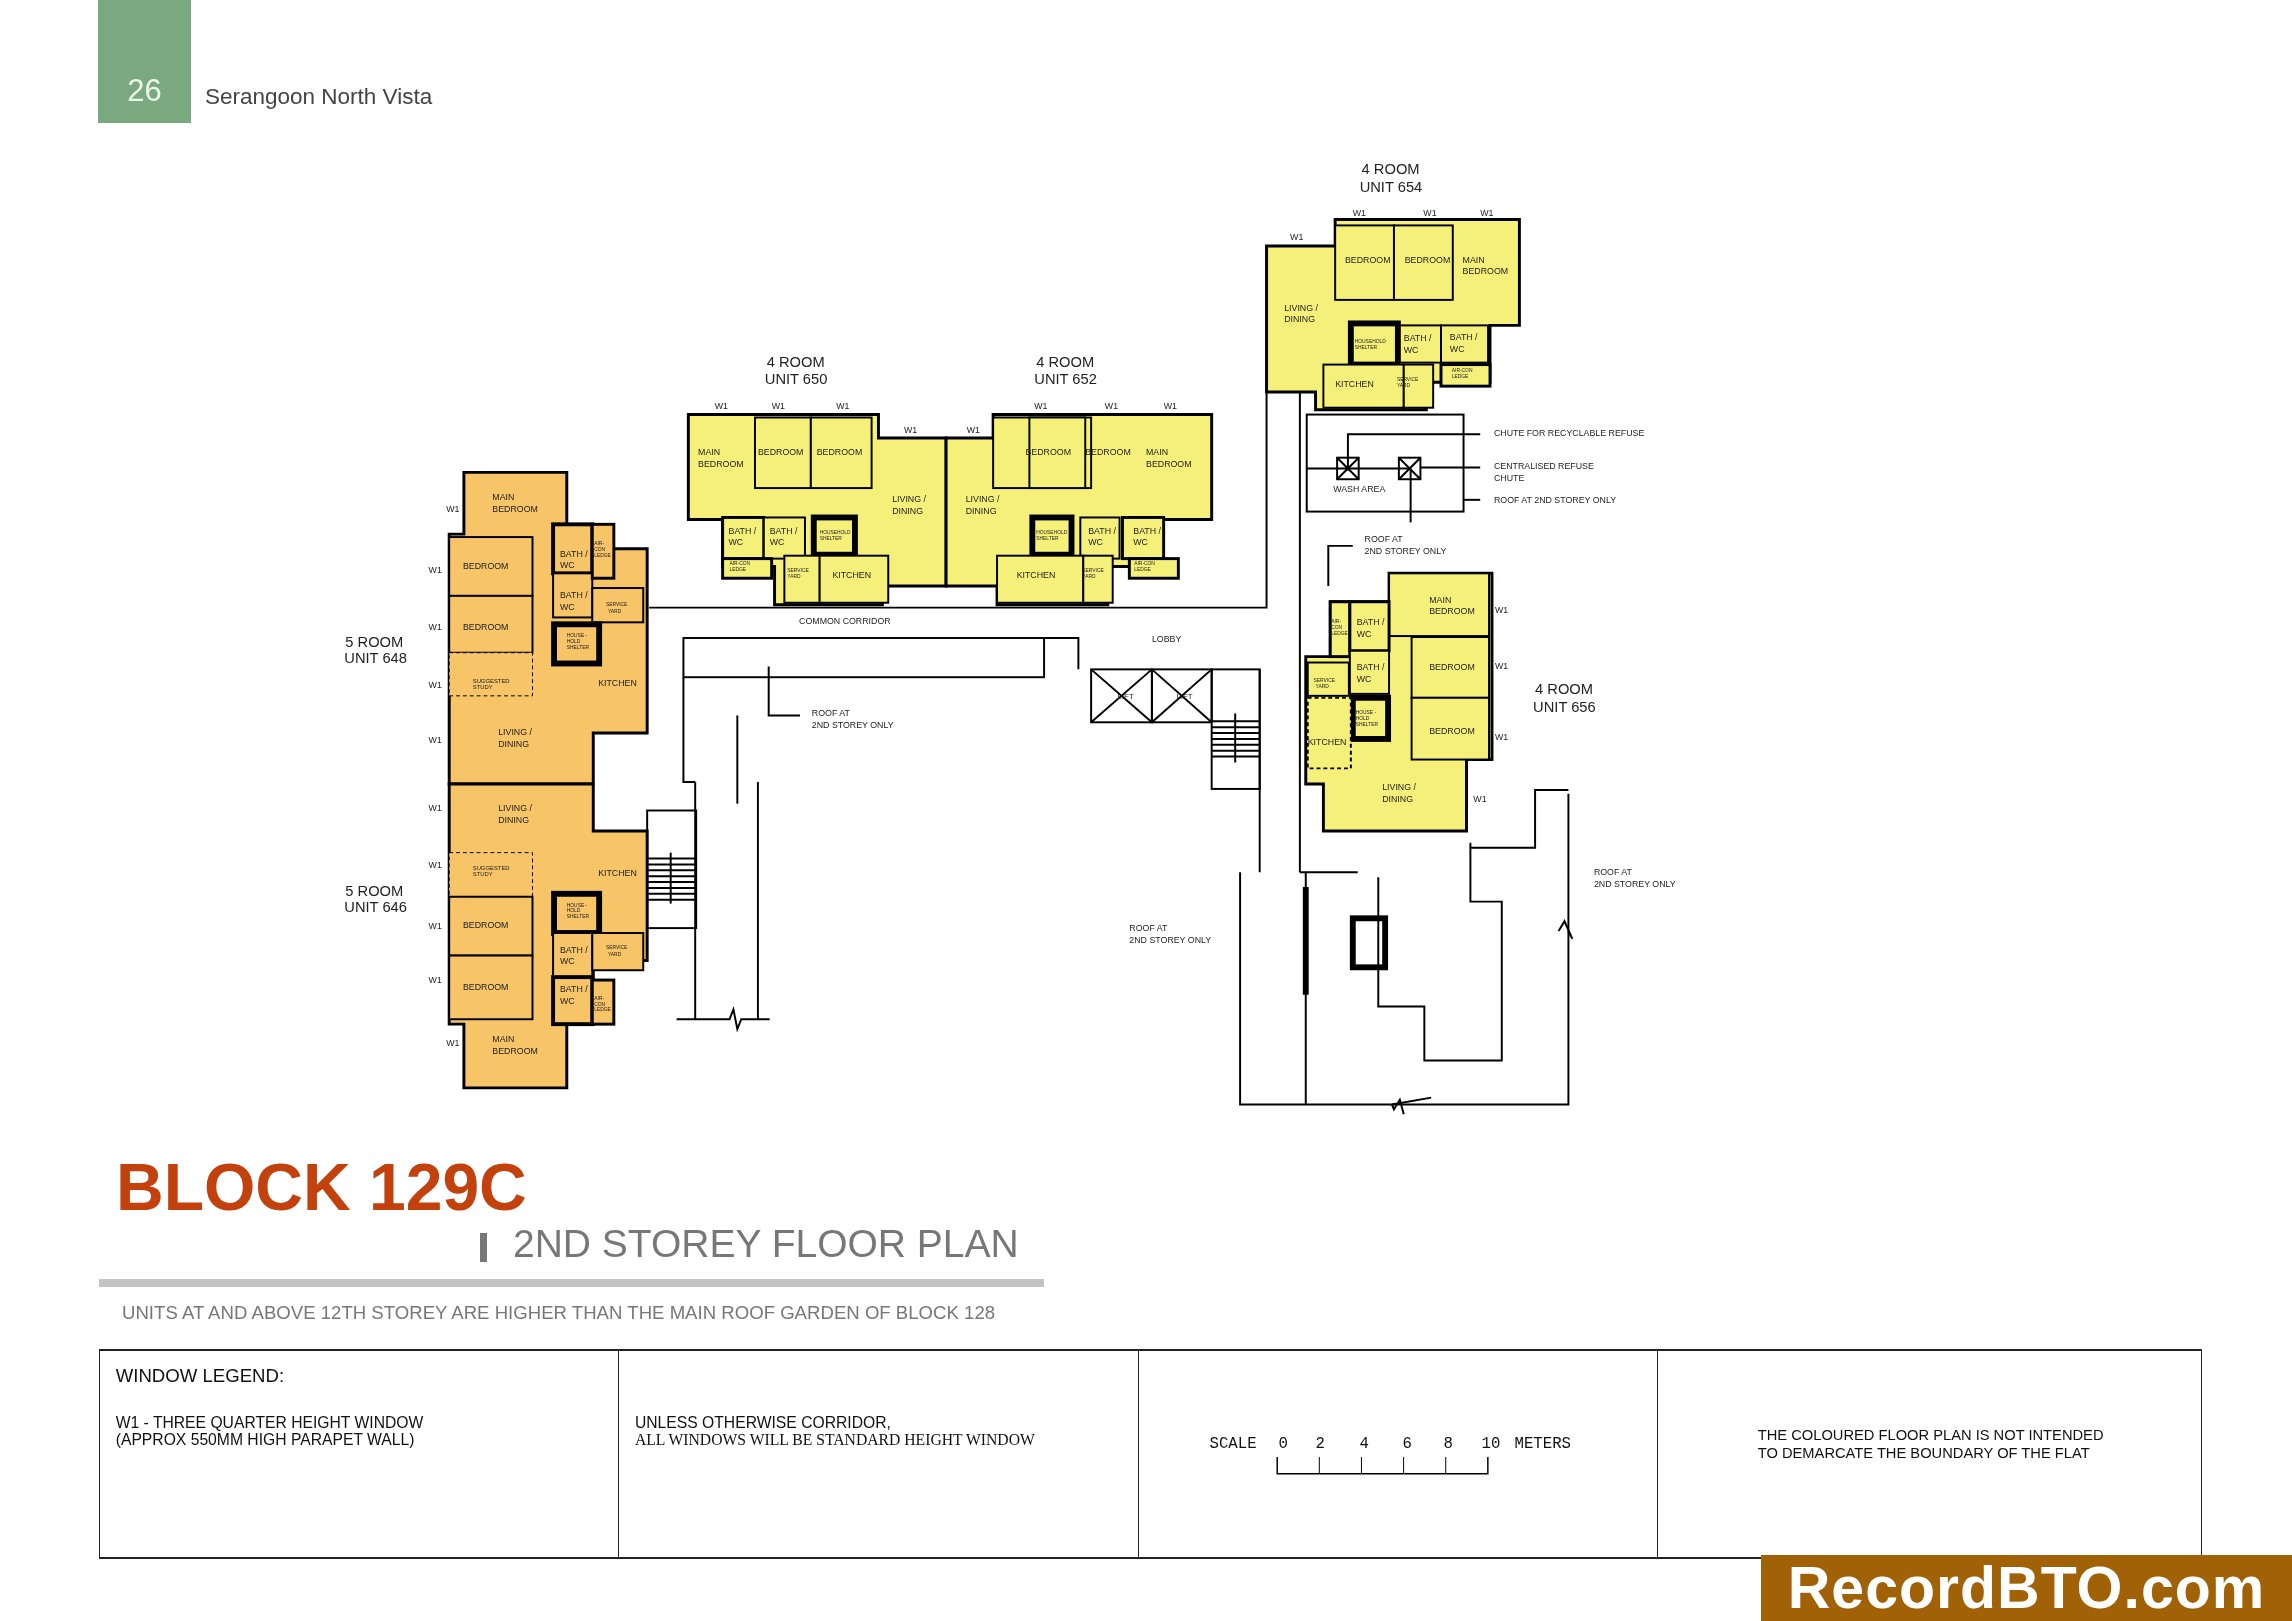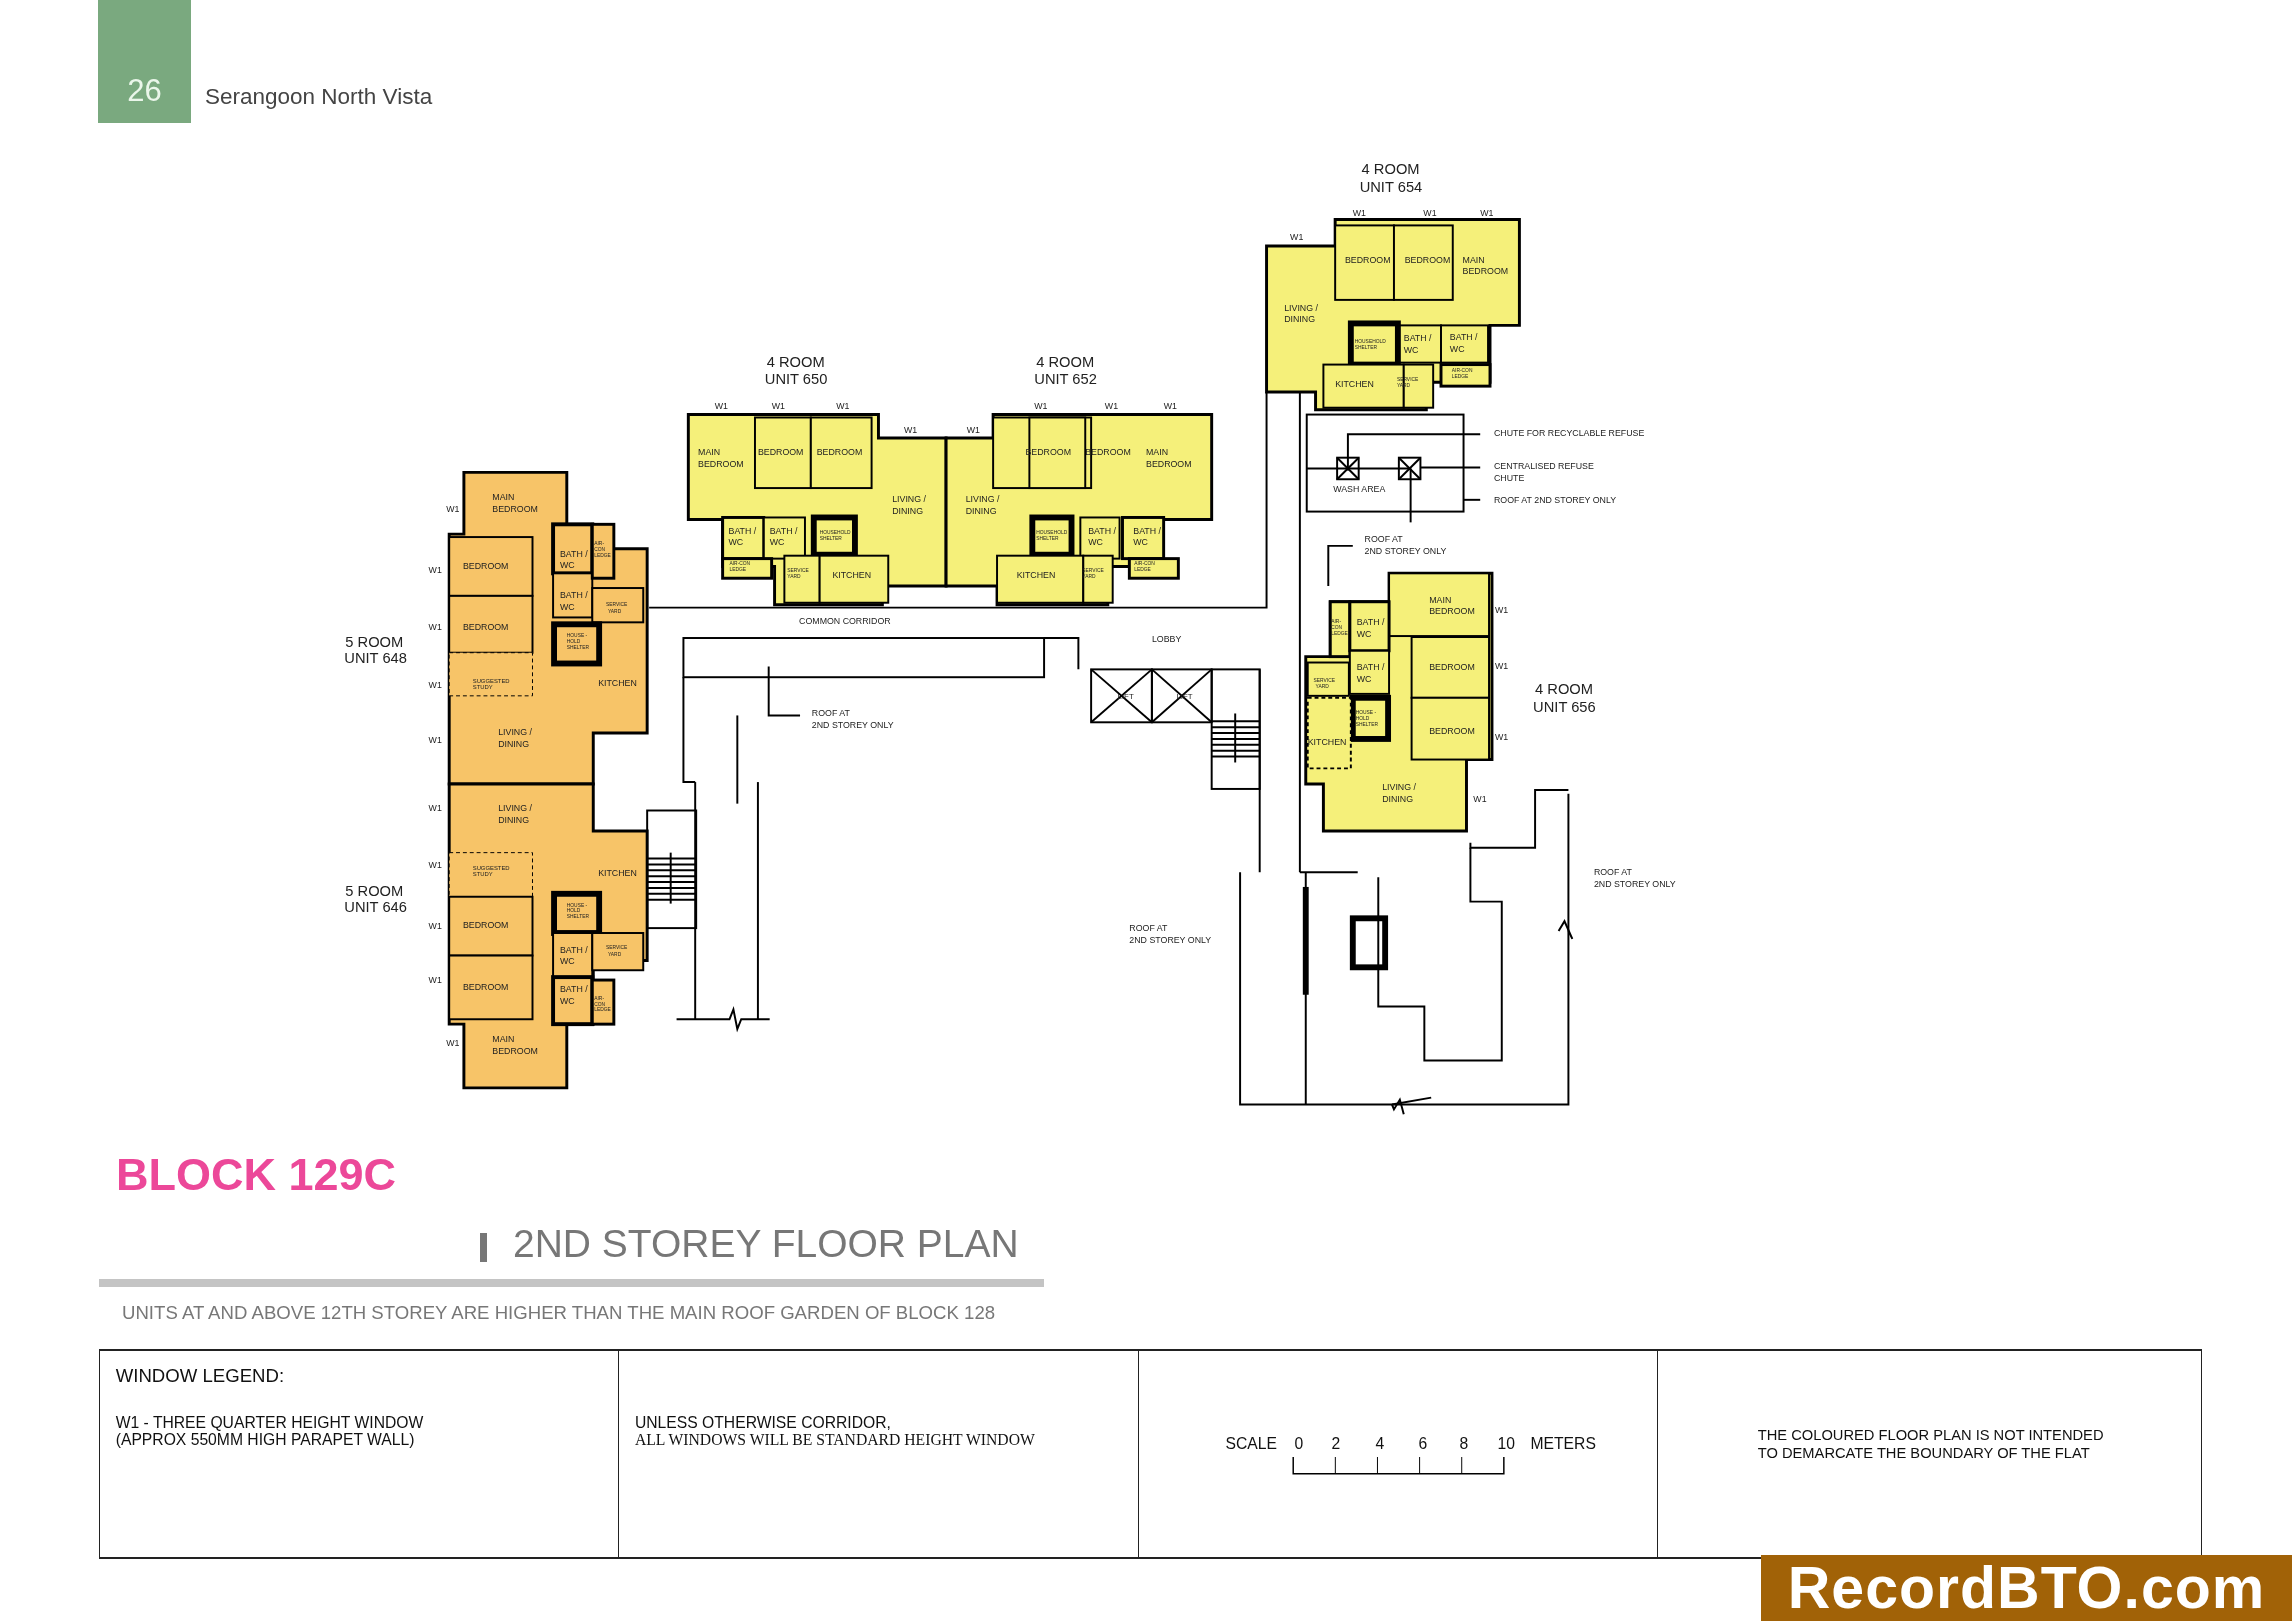--- a/index.html
+++ b/index.html
@@ -3,31 +3,31 @@
 <meta charset="utf-8">
 <style>
   html,body{margin:0;padding:0;background:#ffffff;}
   body{width:2293px;height:1621px;position:relative;overflow:hidden;font-family:"Liberation Sans",sans-serif;color:#222;}
   .abs{position:absolute;text-align:center;}
   .tab{left:98px;top:0;width:93px;height:123px;background:#7aa97f;}
   .pagenum{left:98px;top:73px;width:93px;text-align:center;font-size:31px;color:#eaf6ea;}
   .doc-title{left:205px;top:84px;font-size:22.5px;color:#444;}
   svg.plan{position:absolute;left:0;top:0;}
   .lbl{font-family:"Liberation Sans",sans-serif;fill:#222;}
-  .block-title{left:116px;top:1149px;font-size:45px;font-weight:bold;color:#ec4899;letter-spacing:0px;}
+  .block-title{left:116px;top:1149px;font-size:66px;font-weight:bold;color:#c2410c;letter-spacing:0px;}
   .block-sep{left:480px;top:1233px;width:6.9px;height:29px;background:#777;}
   .block-sub{left:513px;top:1222px;font-size:39px;color:#777;}
   .title-rule{left:99px;top:1279px;width:945px;height:7.8px;background:#c4c4c4;}
   .note{left:122px;top:1302px;font-size:18.6px;color:#777;}
   .legend{left:99px;top:1349px;width:2103px;height:210px;border-top:2px solid #222;border-bottom:2px solid #222;border-left:1px solid #222;border-right:1px solid #222;box-sizing:border-box;display:flex;}
   .legend .cell{flex:1;border-right:1px solid #222;position:relative;font-size:15.7px;color:#111;}
   .legend .cell:last-child{border-right:none;padding-left:25px;}
   .wl-title{position:absolute;left:15.7px;top:13.7px;font-size:18.6px;}
   .wl-line{position:absolute;left:15.7px;font-size:15.7px;}
-  .scale-wrap{position:absolute;left:16px;top:0;width:100%;height:100%;}
+  .scale-wrap{position:absolute;left:0;top:0;width:100%;height:100%;font-family:Liberation Mono, monospace;}
   .wm{left:1761px;top:1555px;width:531px;height:78px;background:#a16207;color:#fff;font-family:Liberation Sans, sans-serif;font-weight:bold;font-size:59px;line-height:66px;text-align:center;letter-spacing:1px;}
 </style>
 </head>
 <body>
 
 <div class="abs tab"></div>
 <div class="abs pagenum">26</div>
 <div class="abs doc-title">Serangoon North Vista</div>
 
 <svg class="plan" width="2293" height="1621" viewBox="0 0 2339 1654">

